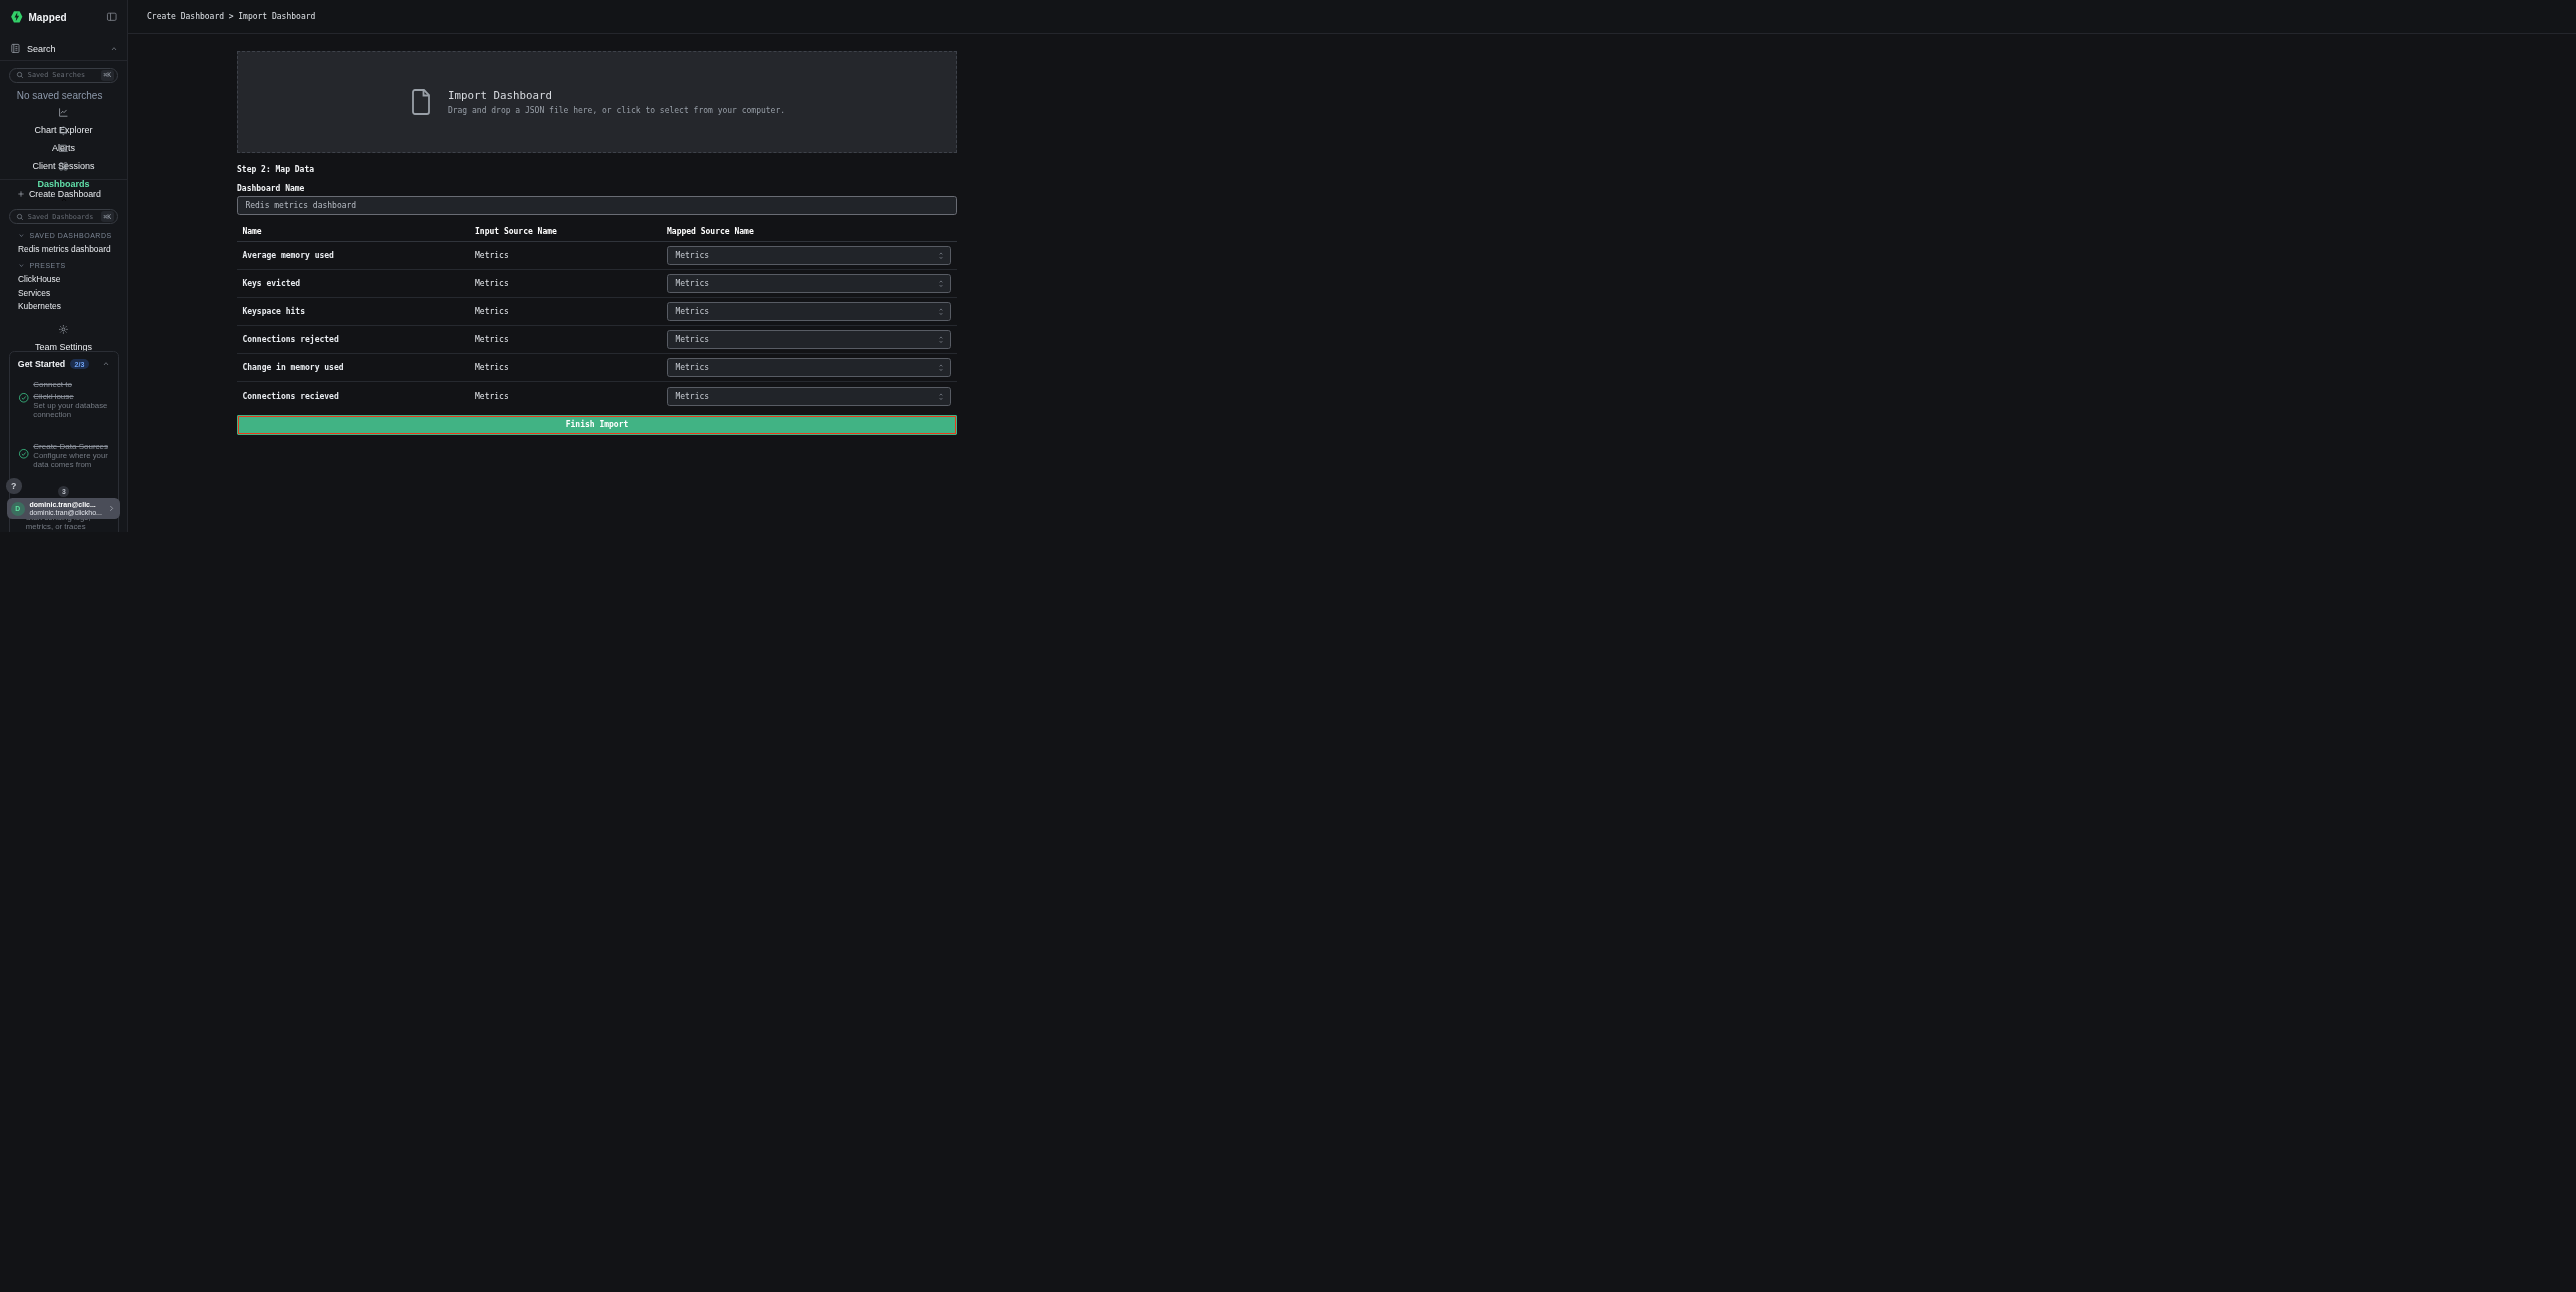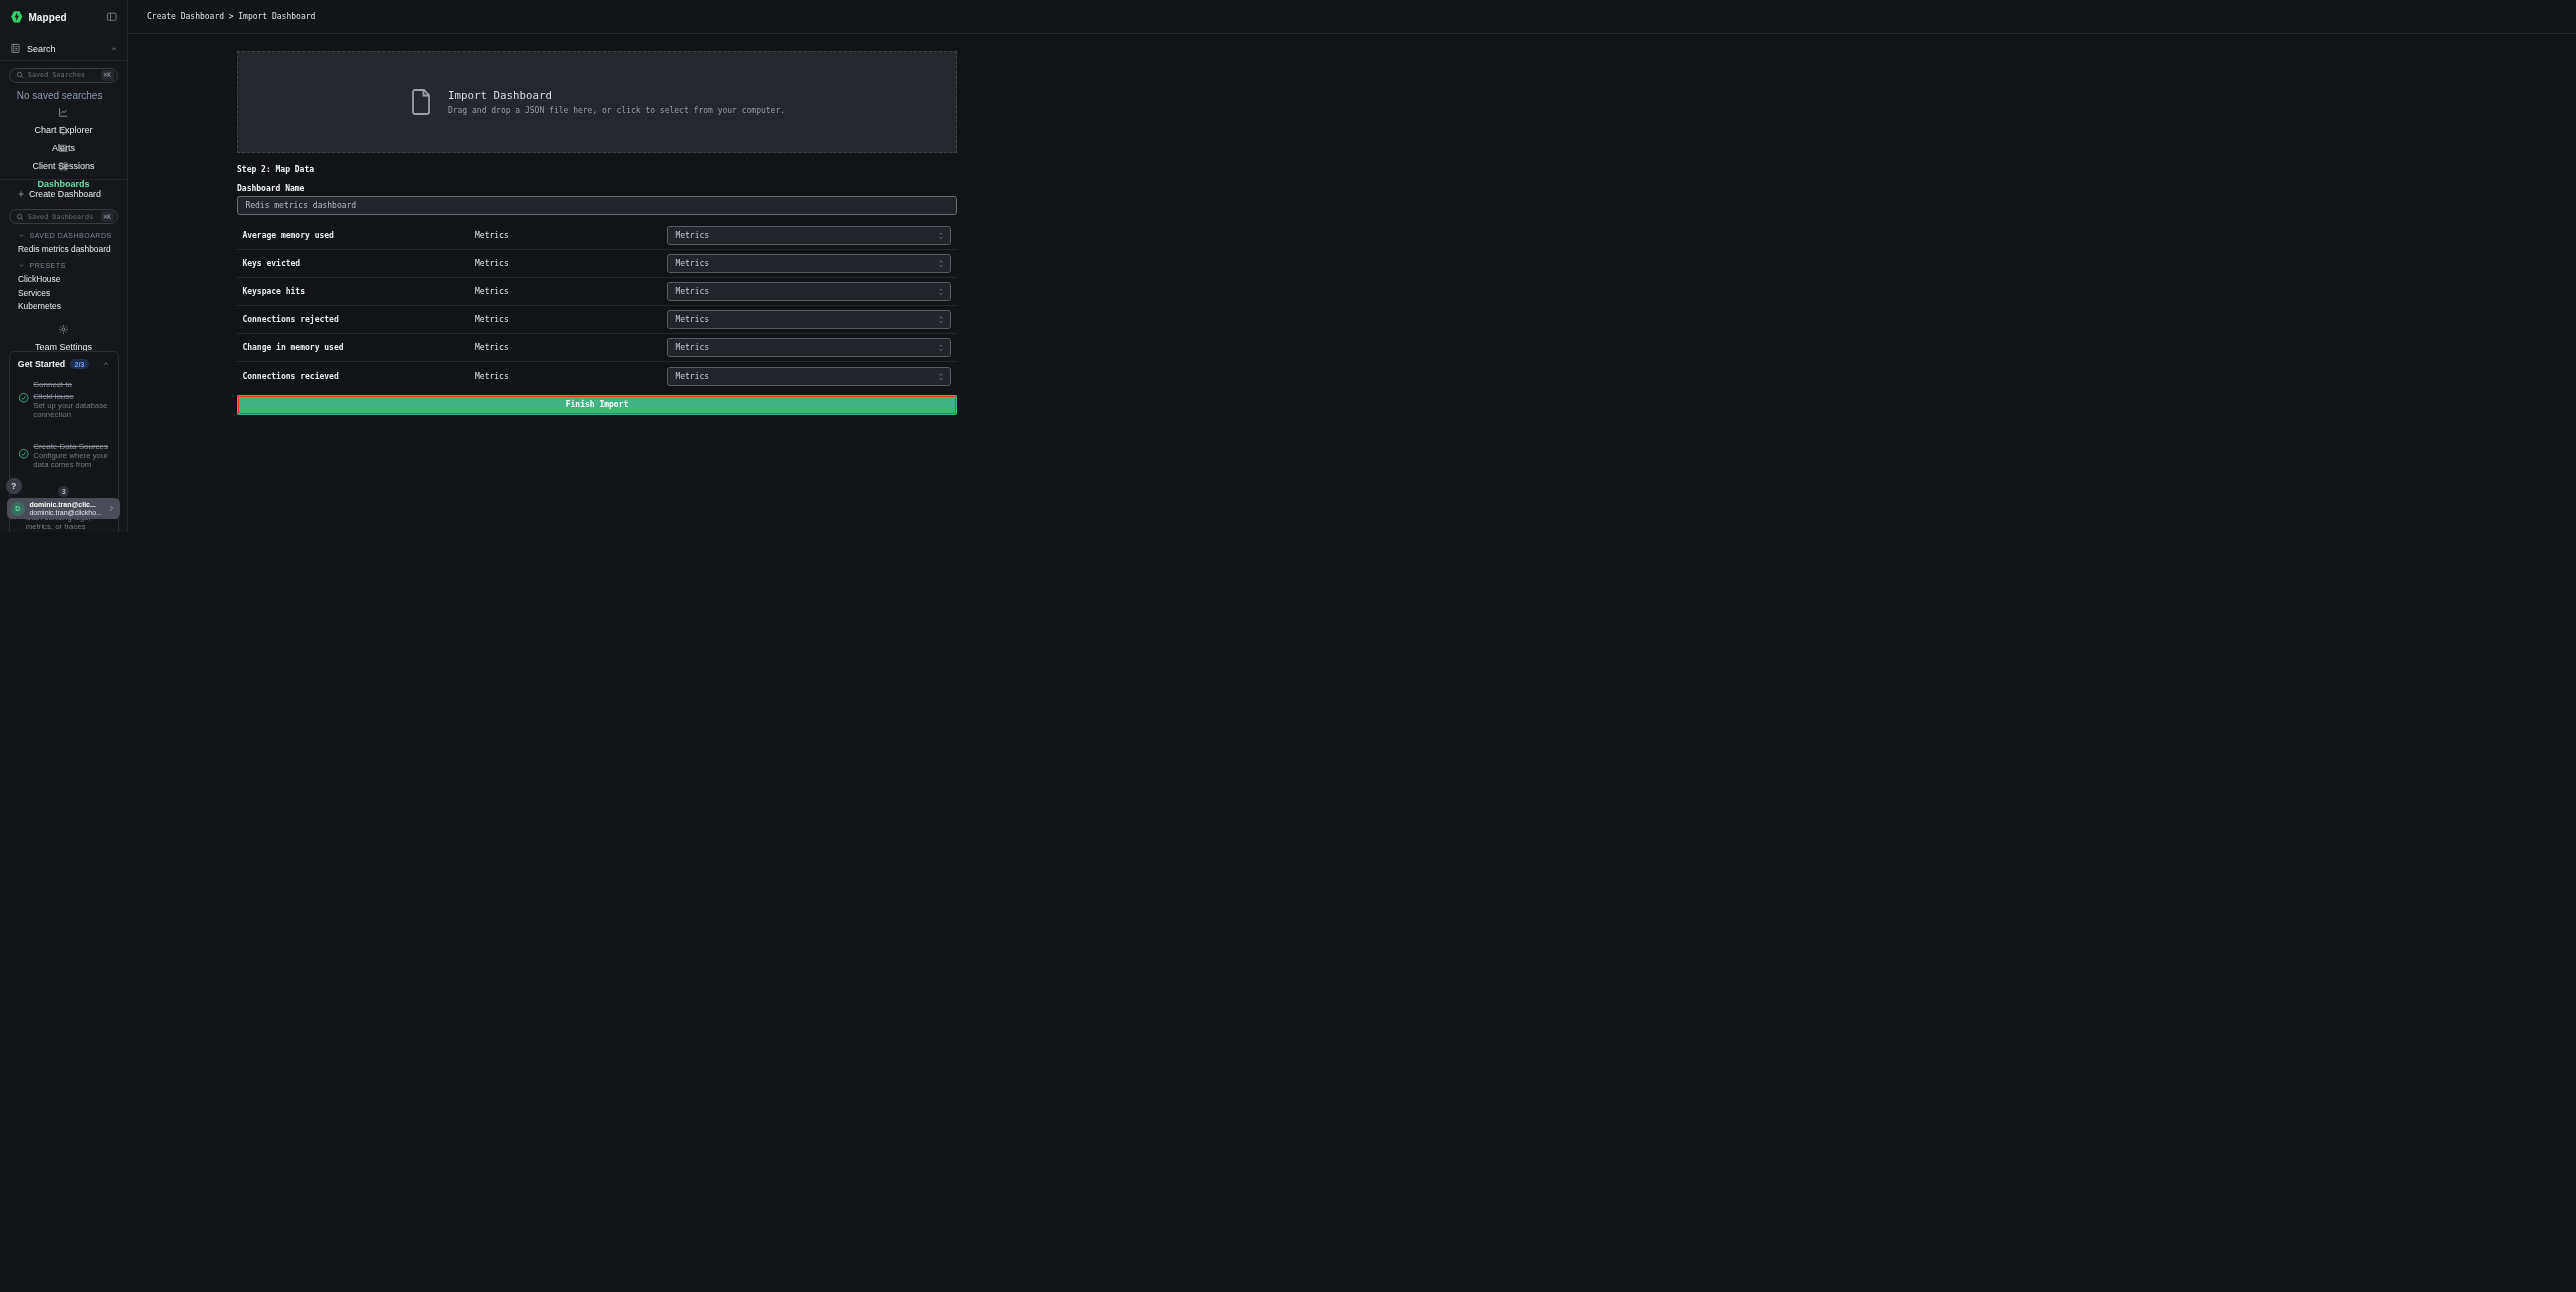--- a/index.html
+++ b/index.html
@@ -376,20 +376,25 @@
         </div>
       </div>
     </div>
 
     <div class="step-label mono">Step 2: Map Data</div>
 
     <div class="name-label mono">Dashboard Name</div>
     <input class="name-input" value="Redis metrics dashboard" style="">
 
     <div class="table mono">
+      <div class="t-head">
+        <span>Name</span>
+        <span>Input Source Name</span>
+        <span>Mapped Source Name</span>
+      </div>
 
       <div class="t-row">
         <span class="cell-name">Average memory used</span>
         <span class="cell-src">Metrics</span>
         <span class="select">
           <span class="val">Metrics</span>
           <span class="chev">
               <svg width="8" height="9.5" viewBox="0 0 24 28" fill="none" stroke="currentColor" stroke-width="2">
                 <polyline points="8,10 12,5.5 16,10"></polyline>
                 <polyline points="8,18 12,22.5 16,18"></polyline>

